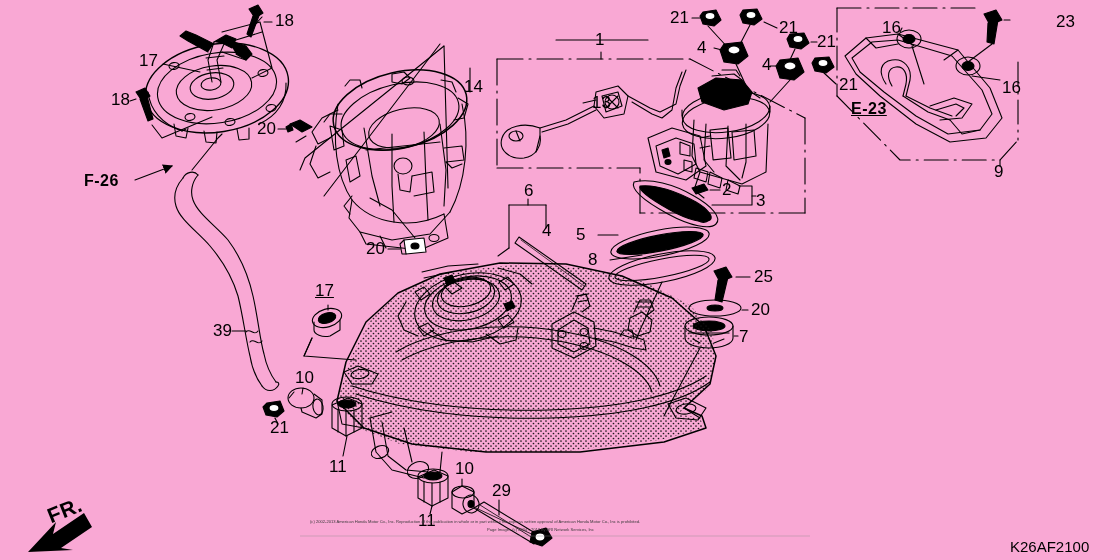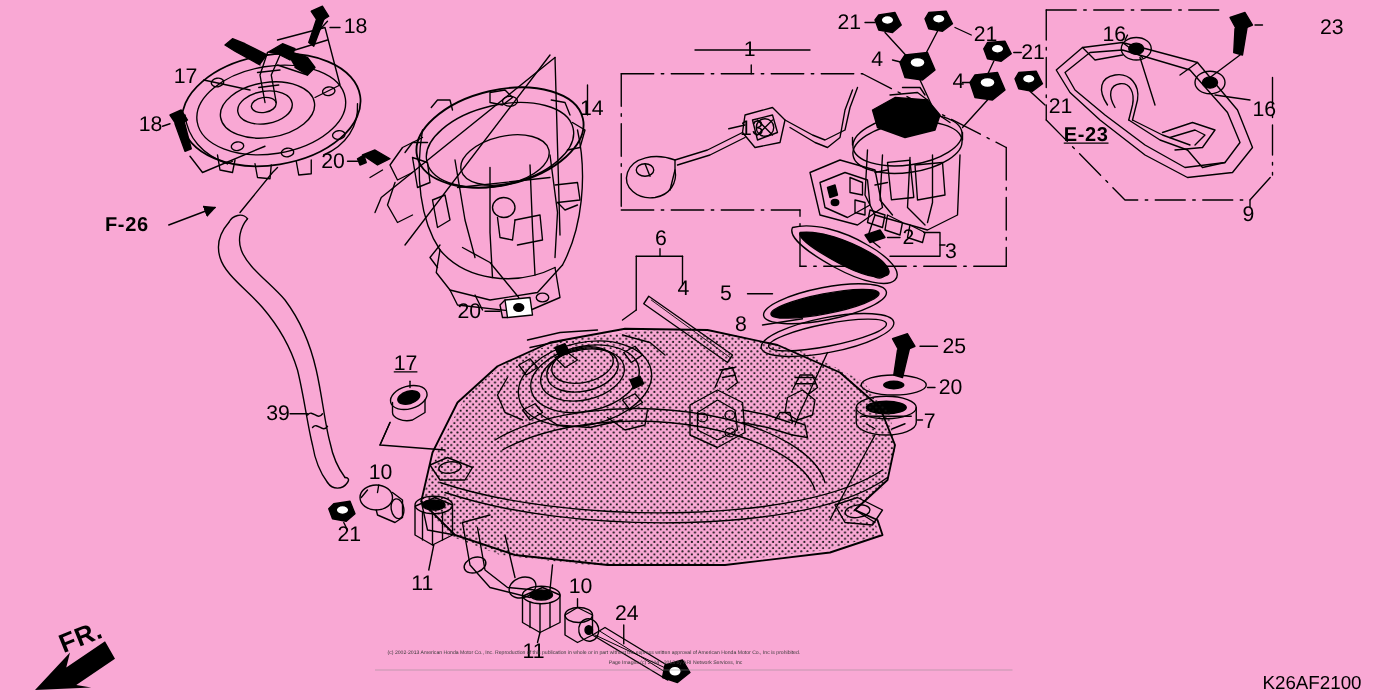--- a/index.html
+++ b/index.html
@@ -601,21 +601,21 @@
       <div class="cal" style="left: 754px; top: 268px;">25</div>
       <div class="cal" style="left: 751px; top: 301px;">20</div>
       <div class="cal" style="left: 739px; top: 328px;">7</div>
       <div class="cal" style="left: 315px; top: 282px; text-decoration: underline;">17</div>
       <div class="cal" style="left: 213px; top: 322px;">39</div>
       <div class="cal" style="left: 295px; top: 369px;">10</div>
       <div class="cal" style="left: 270px; top: 419px;">21</div>
       <div class="cal" style="left: 329px; top: 458px;">11</div>
       <div class="cal" style="left: 455px; top: 460px;">10</div>
       <div class="cal" style="left: 418px; top: 512px;">11</div>
-      <div class="cal" style="left: 492px; top: 482px;">24</div>
+      <div class="cal" style="left: 492px; top: 482px;">29</div>
     </div>
 
   <div id="crossref-layer">
       <div class="ref" style="left: 84px; top: 172px;">F-26</div>
       <div class="ref" style="left: 851px; top: 100px; text-decoration: underline;">E-23</div>
     </div>
 
   <div class="ref" style="left:44px; top:506px; font-size:21px; transform:rotate(-22deg); transform-origin:left top;">FR.</div>
 
   <div class="diagid" style="left:1010px; top:538px;">K26AF2100</div>

